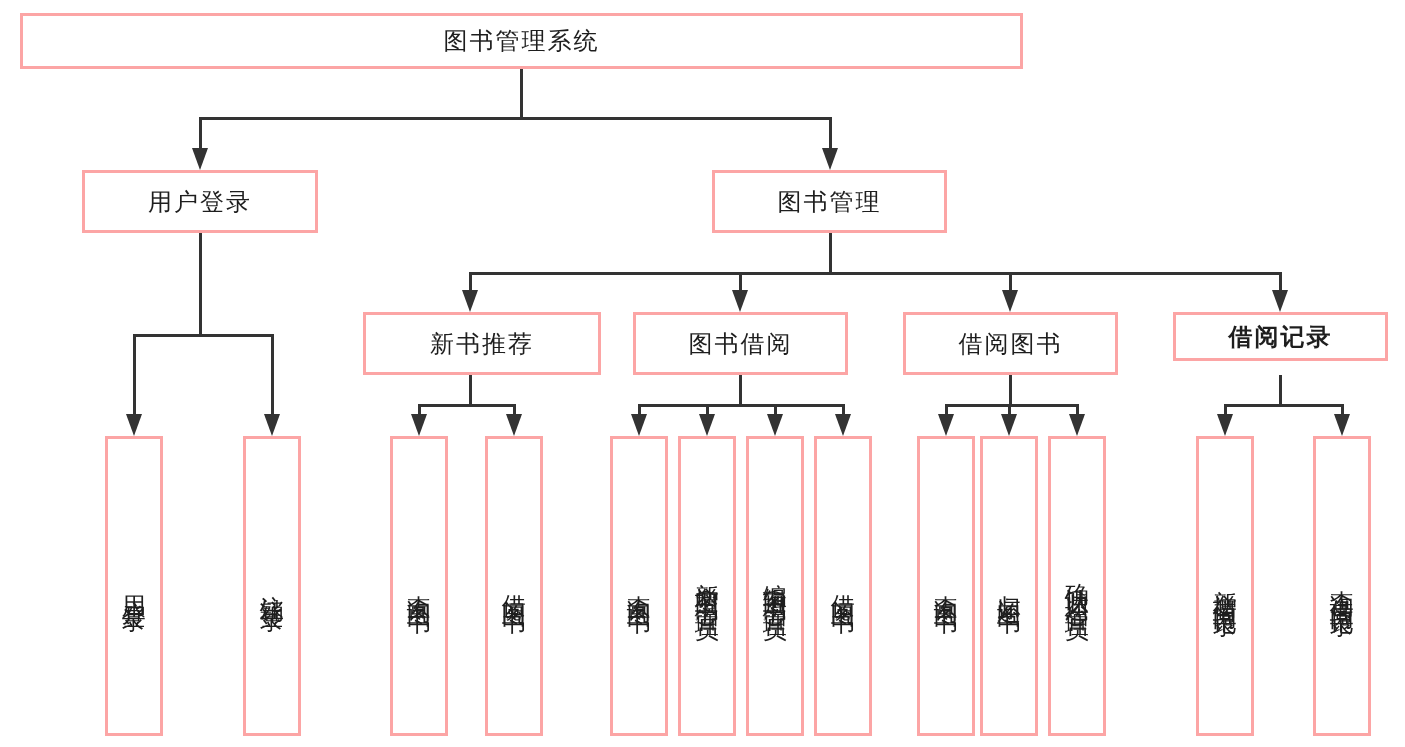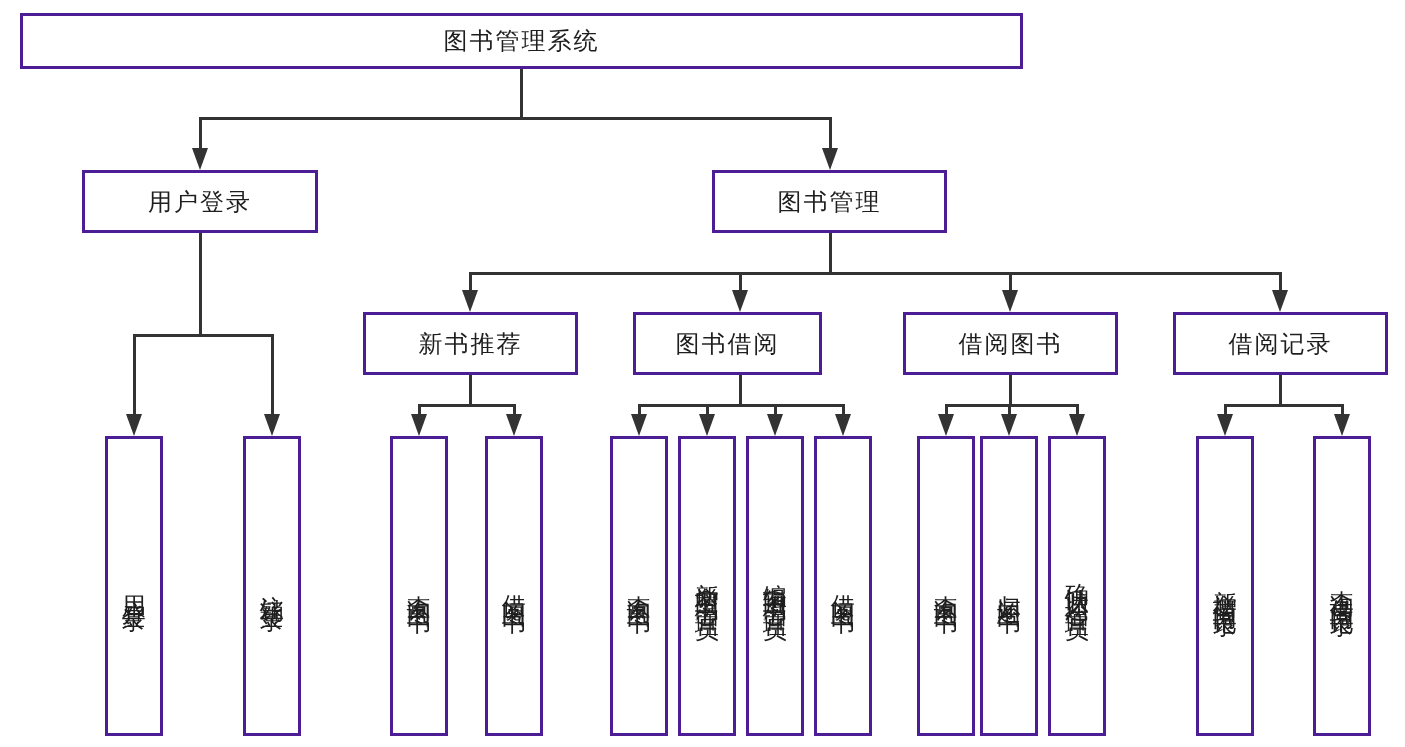--- a/index.html
+++ b/index.html
@@ -1,21 +1,21 @@
 <!DOCTYPE html>
 <html><head>
 <meta charset="utf-8">
 <style>
   html,body{margin:0;padding:0;background:#fff;}
   .canvas{
     position:relative;width:1405px;height:747px;background:#ffffff;
     font-family:"Liberation Sans","DejaVu Sans",sans-serif;overflow:hidden;
   }
   .node{
-    position:absolute;box-sizing:border-box;border:3px solid #4c1d95;background:#ffffff;
+    position:absolute;box-sizing:border-box;border:3px solid #fca5a5;background:#ffffff;
     display:flex;align-items:center;justify-content:center;color:#1e1e1e;
   }
   .hnode span{font-size:24px;letter-spacing:2px;white-space:nowrap;}
   .vnode span{
     writing-mode:vertical-rl;text-orientation:mixed;
     font-size:24px;letter-spacing:5px;line-height:1.15;white-space:nowrap;
   }
   .vline{position:absolute;width:3px;background:#333333;}
   .hline{position:absolute;height:3px;background:#333333;}
   .arrow{
@@ -62,30 +62,30 @@
   <div class="hline" style="left:469px;top:272px;width:812px;"></div>
   <div class="vline" style="left:469px;top:272px;height:20px;"></div>
   <div class="arrow" style="left:462px;top:290px;"></div>
   <div class="vline" style="left:739px;top:272px;height:20px;"></div>
   <div class="arrow" style="left:732px;top:290px;"></div>
   <div class="vline" style="left:1009px;top:272px;height:20px;"></div>
   <div class="arrow" style="left:1002px;top:290px;"></div>
   <div class="vline" style="left:1279px;top:272px;height:20px;"></div>
   <div class="arrow" style="left:1272px;top:290px;"></div>
 
-  <div class="node hnode" style="left:363px;top:312px;width:215px;height:63px;">
+  <div class="node hnode" style="left:363px;top:312px;width:238px;height:63px;">
     <span>新书推荐</span>
   </div>
-  <div class="node hnode" style="left:633px;top:312px;width:189px;height:63px;">
+  <div class="node hnode" style="left:633px;top:312px;width:215px;height:63px;">
     <span>图书借阅</span>
   </div>
   <div class="node hnode" style="left:903px;top:312px;width:215px;height:63px;">
     <span>借阅图书</span>
   </div>
-  <div class="node hnode" style="left:1173px;top:312px;width:215px;height:63px;">
+  <div class="node hnode" style="left:1173px;top:312px;width:215px;height:49px;font-weight:bold;">
     <span>借阅记录</span>
   </div>
 
   <div class="vline" style="left:469px;top:375px;height:31px;"></div>
   <div class="hline" style="left:418px;top:404px;width:98px;"></div>
   <div class="vline" style="left:418px;top:404px;height:12px;"></div>
   <div class="arrow" style="left:411px;top:414px;"></div>
   <div class="vline" style="left:513px;top:404px;height:12px;"></div>
   <div class="arrow" style="left:506px;top:414px;"></div>
 

